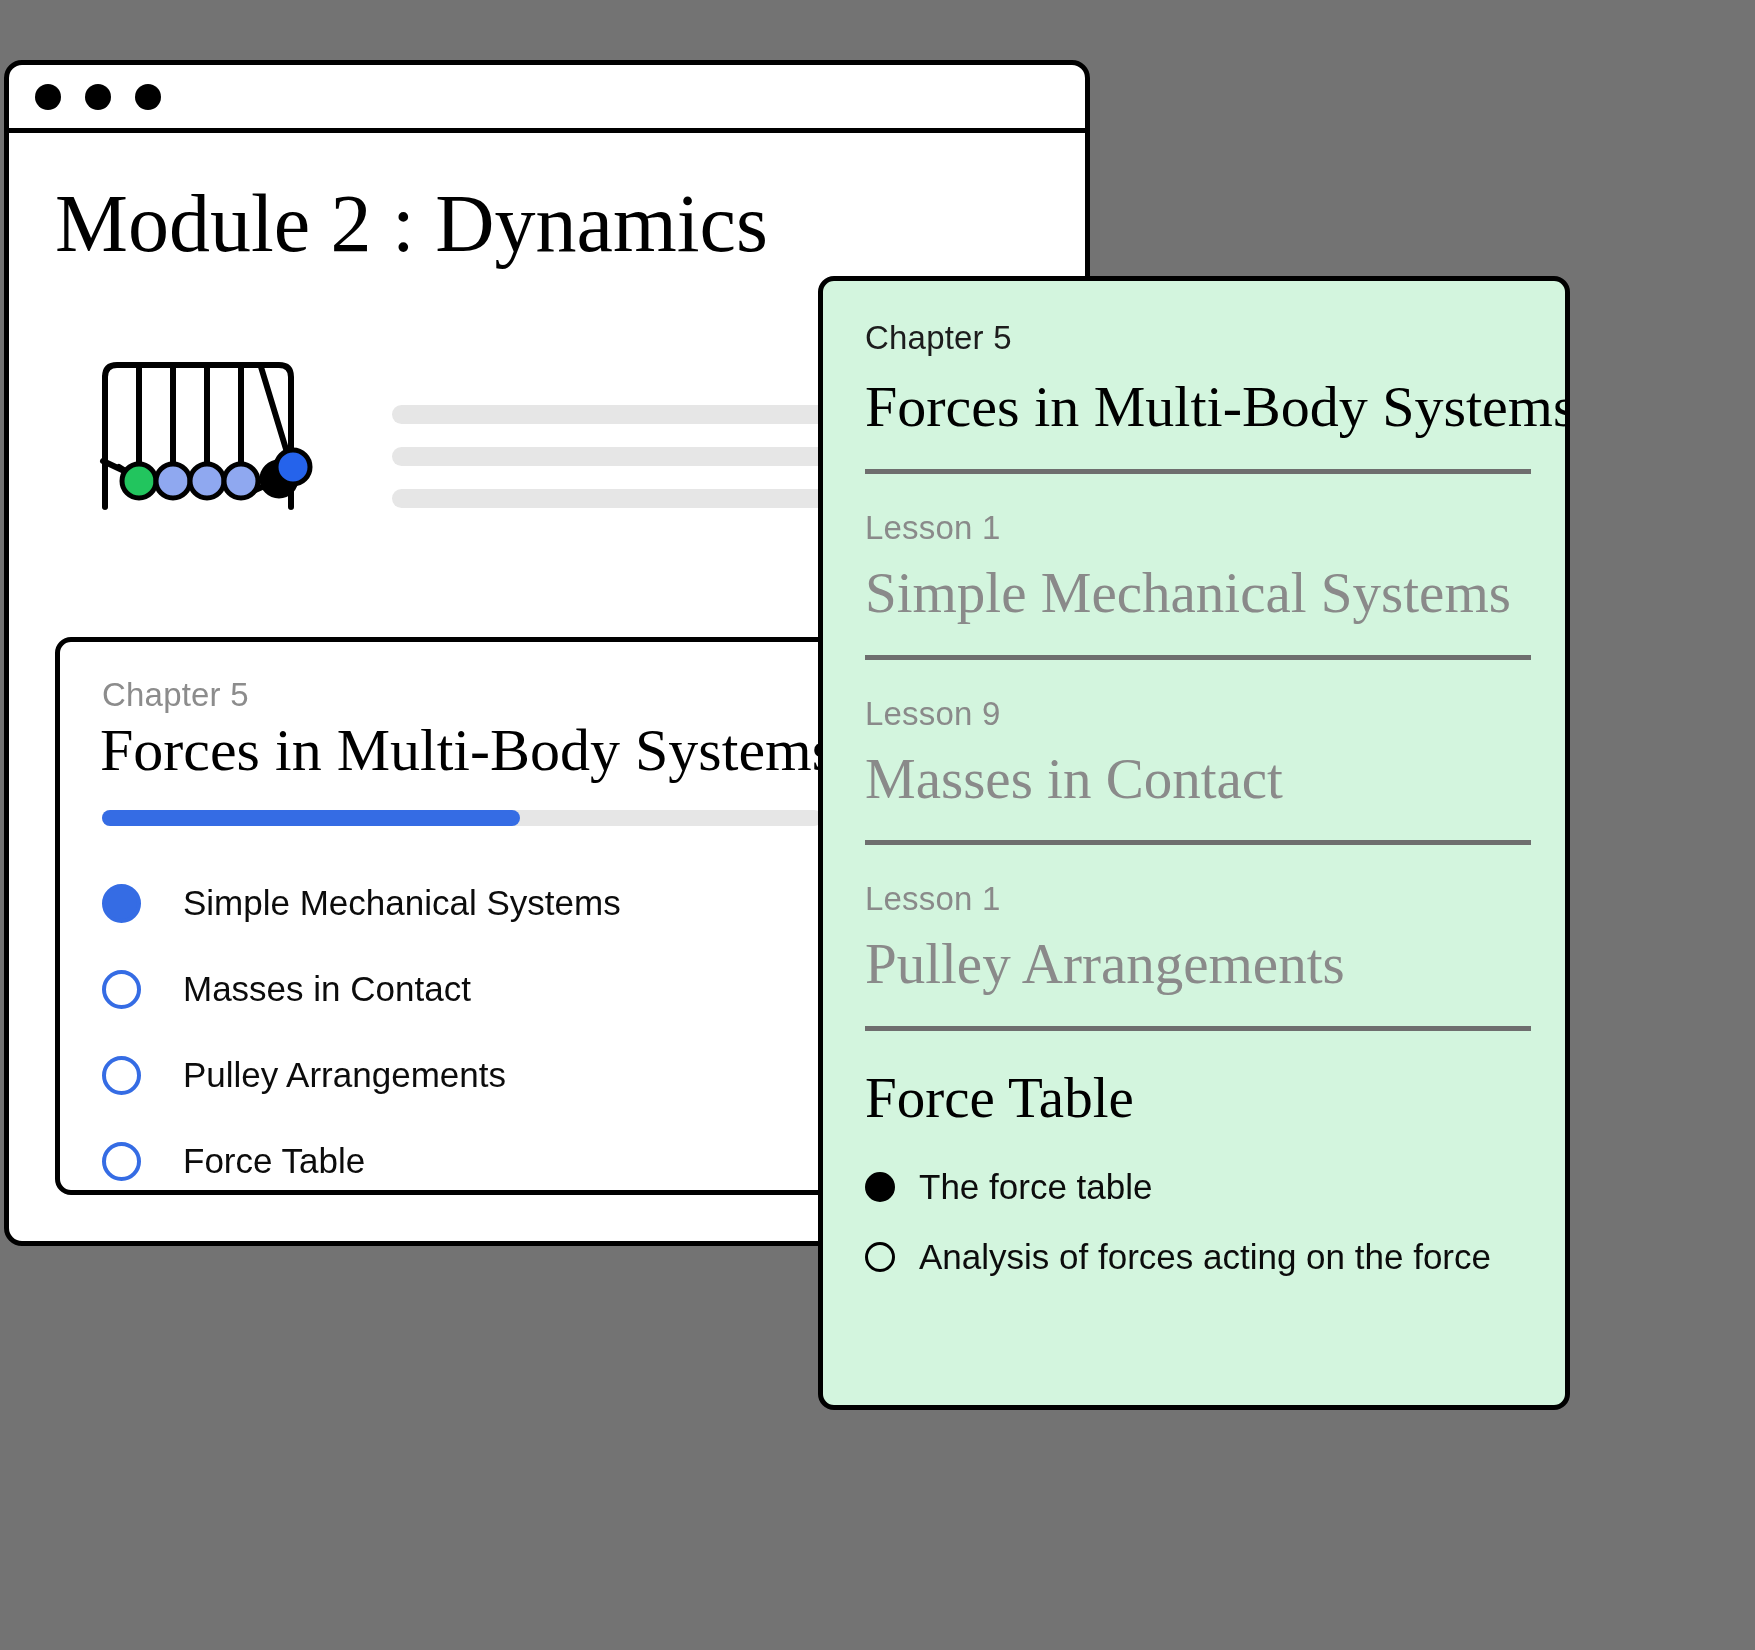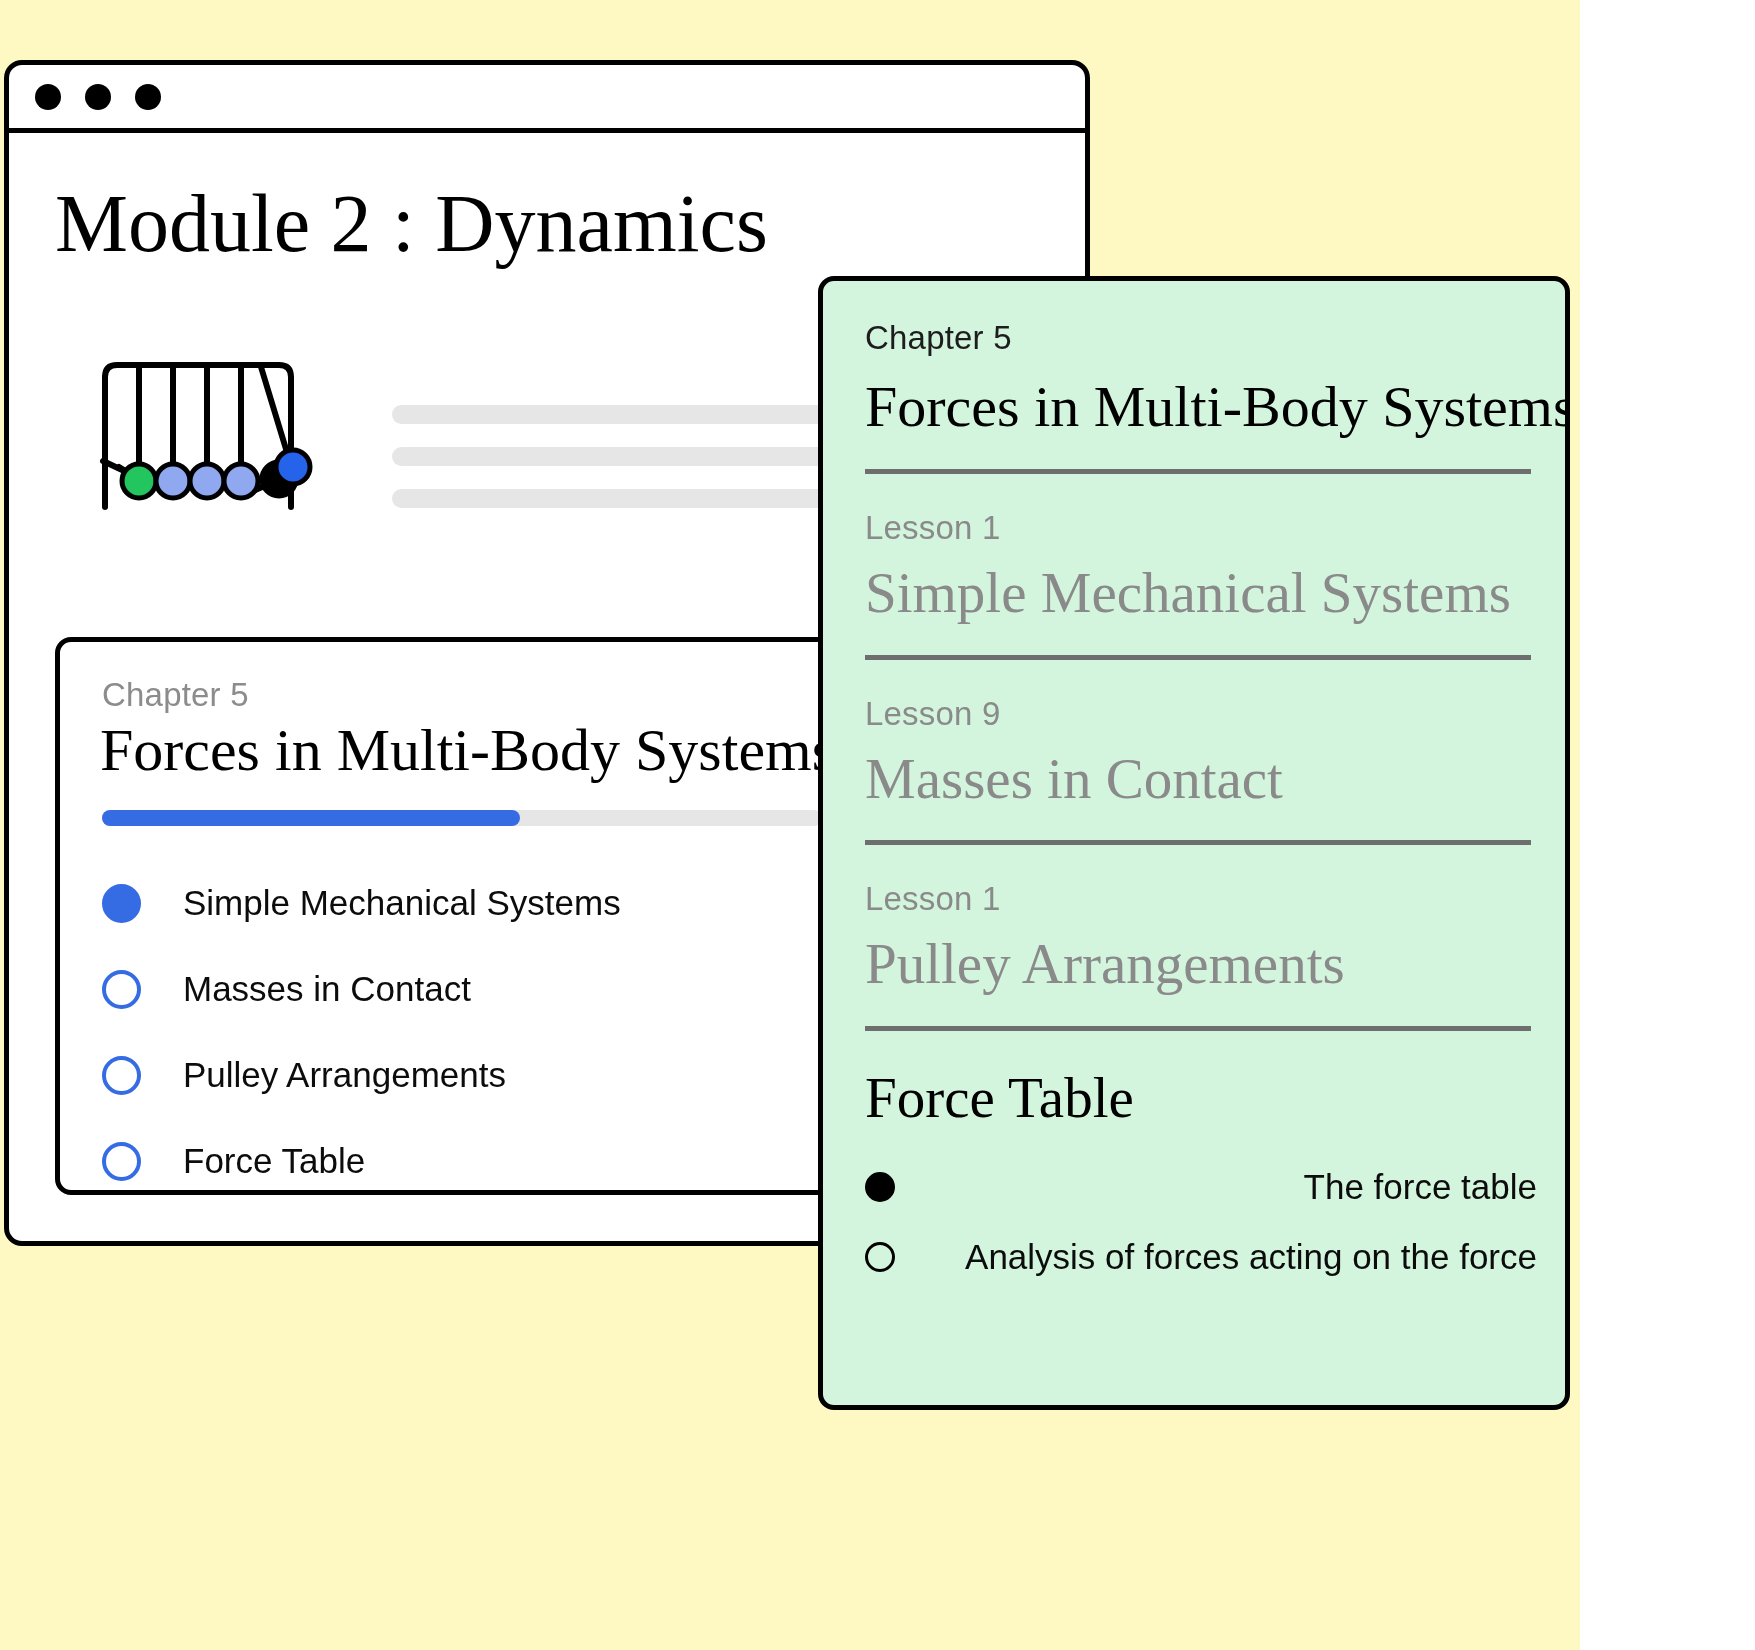--- a/index.html
+++ b/index.html
@@ -2,21 +2,21 @@
 <html><head>
 <meta charset="utf-8">
 <style>
   * { box-sizing: border-box; margin: 0; padding: 0; }
   html, body {
     width: 1755px; height: 1650px;
     background: #ffffff;
     font-family: "Liberation Sans", sans-serif;
     overflow: hidden;
   }
-  #stage { position: relative; width: 1580px; height: 1650px; background: #fef9c3; }
+  #stage { position: relative; width: 1755px; height: 1650px; background: #737373; }
 
   
   .browser {
     position: absolute; left: 4px; top: 60px;
     width: 1086px; height: 1186px;
     background: #ffffff;
     border: 5px solid #000000;
     border-radius: 18px;
   }
   .titlebar {
@@ -94,21 +94,21 @@
   .gp-rule { height: 5px; background: #6e6e6e; margin-top: 30px; width: 666px; }
   .gp-lesson { margin-top: 35px; }
   .gp-lesson-kicker { font-size: 33px; color: #8a8a8a; letter-spacing: .2px; }
   .gp-lesson-kicker.active { color: #111111; }
   .gp-lesson-name {
     font-family: "Liberation Serif", serif;
     font-size: 57px; line-height: 1.12; color: #8a8a8a; margin-top: 14px; white-space: nowrap;
   }
   .gp-lesson-name.active { color: #000000; }
   .gp-sub-list { margin-top: 22px; }
-  .gp-sub-row { display: flex; align-items: center; height: 70px; justify-content: space-between; }
+  .gp-sub-row { display: flex; align-items: center; height: 70px; }
   .gp-bullet {
     width: 30px; height: 30px; border-radius: 50%;
     border: 3.5px solid #000; background: transparent; flex: 0 0 auto;
   }
   .gp-bullet.filled { background: #000; }
   .gp-sub-label { margin-left: 24px; font-size: 35px; color: #0c0c0c; white-space: nowrap; }
 </style>
 </head>
 <body>
 

